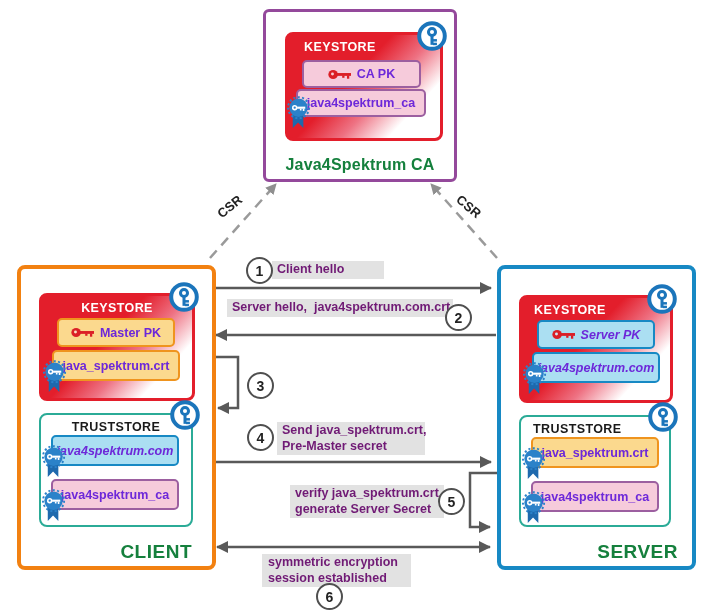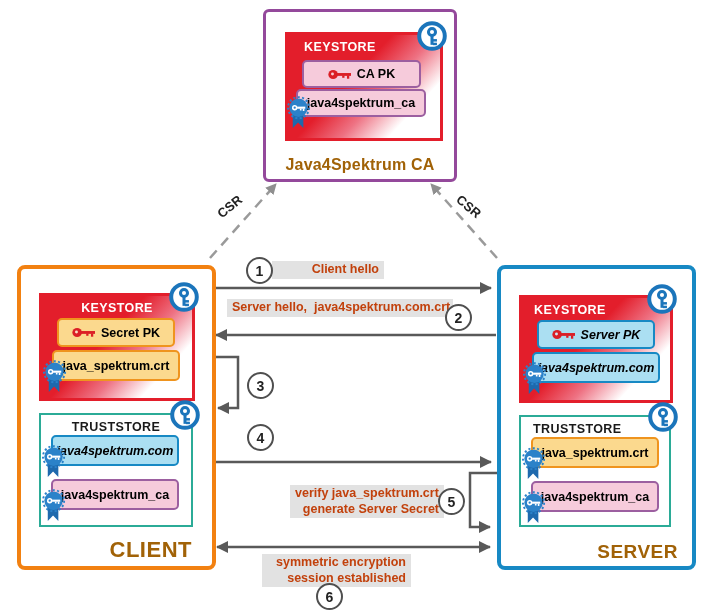--- a/index.html
+++ b/index.html
@@ -8,68 +8,68 @@
     font-family:"Liberation Sans", sans-serif; overflow:hidden;
   }
   svg.overlay { position:absolute; left:0; top:0; z-index:1; }
 
   
   .entity { position:absolute; background:#fff; z-index:2; }
   #ca     { left:263px; top:9px;  width:188px; height:167px; border:3px solid #94499B; border-radius:6px; }
   #client { left:17px;  top:265px; width:191px; height:297px; border:4px solid #F28111; border-radius:8px; }
   #server { left:497px; top:265px; width:191px; height:297px; border:4px solid #1789C4; border-radius:8px; }
 
-  .entity-title { position:absolute; font-weight:bold; color:#a16207; }
+  .entity-title { position:absolute; font-weight:bold; color:#15803d; }
   #ca .entity-title { left:0; right:0; bottom:5px; text-align:center; font-size:16px; letter-spacing:.2px; }
-  #client .entity-title { right:20px; bottom:3px; font-size:22px; letter-spacing:.5px; }
+  #client .entity-title { right:20px; bottom:3px; font-size:19px; letter-spacing:.5px; }
   #server .entity-title { right:14px; bottom:3px; font-size:19px; letter-spacing:.5px;text-align:center; }
 
   
-  .store { position:absolute; border-radius:0; }
+  .store { position:absolute; border-radius:8px; }
   .keystore {
     border:3px solid #E31E2B;
     background:linear-gradient(133deg,#E31E2B 42%, #EE7283 60%, #ffffff 79%);
   }
   .truststore { border:2.5px solid #2BAB97; background:#fff; }
   #ca .keystore      { left:19px; top:20px;  width:152px; height:103px; }
   #client .keystore  { left:18px; top:24px;  width:150px; height:102px; }
   #client .truststore{ left:18px; top:144px; width:150px; height:110px; }
   #server .keystore  { left:18px; top:26px;  width:148px; height:102px; }
   #server .truststore{ left:18px; top:146px; width:148px; height:108px; }
 
   .store-hd { display:block; margin-top:5px; font-weight:bold; font-size:12.5px; letter-spacing:.4px; color:#1a1a1a; }
   .keystore .store-hd { color:#fff; }
   .hd-left16 { padding-left:16px; } .hd-left12 { padding-left:12px; } .hd-center { text-align:center; }
 
   
   .cert {
     position:absolute; border:2px solid; border-radius:5px;
     display:flex; align-items:center; justify-content:center; gap:5px;
-    font-weight:bold; font-size:12.5px; color:#000000; white-space:nowrap;
+    font-weight:bold; font-size:12.5px; color:#6d28d9; white-space:nowrap;
   }
   .cert.pink   { background:#F6CBDB; border-color:#9C5FA0; }
   .cert.orange { background:#FBD98E; border-color:#EF941E; }
   .cert.blue   { background:#ABDFF2; border-color:#1789C4;font-style:italic; }
   #ca .cert-1 { left:14px; top:25px; width:115px; height:24px; }
   #ca .cert-2 { left:8px;  top:54px; width:126px; height:24px; }
   .keystore .cert-1   { left:15px; top:22px; width:114px; height:25px; }
   .keystore .cert-2   { left:10px; top:54px; width:124px; height:27px; }
   .truststore .cert-1 { left:10px; top:20px; width:124px; height:27px; }
   .truststore .cert-2 { left:10px; top:64px; width:124px; height:27px; }
 
   
   .badge { position:absolute; width:30px; height:30px; top:-14px; right:-7px; z-index:3; }
   .truststore .badge { top:-15px; right:-9px; }
   .seal { position:absolute; width:25px; height:33px; left:-11px; bottom:-14px; z-index:3; }
   .redkey { flex:0 0 auto; }
 
   
   .steplabel {
-    position:absolute; z-index:4; background:#E2E2E2; color:#c2410c;
-    font-weight:bold; font-size:12.5px; line-height:15.5px; text-align:right;
+    position:absolute; z-index:4; background:#E2E2E2; color:#701a75;
+    font-weight:bold; font-size:12.5px; line-height:15.5px; text-align:left;
     padding:1px 5px;
   }
   .steplabel span { display:block; white-space:pre; }
   .stepnum {
     position:absolute; z-index:5; width:23px; height:23px; border-radius:50%;
     border:2.5px solid #4F4F4F; background:#fff; color:#222;
     font-weight:bold; font-size:14px; display:flex; align-items:center; justify-content:center;
   }
   #num1 { left:246px; top:257px; } #lbl1 { left:272px; top:261px; width:102px; }
   #num2 { left:445px; top:304px; } #lbl2 { left:227px; top:299px; width:216px; }
@@ -159,21 +159,21 @@
         <rect x="18" y="24.6" width="4.6" height="2.8" fill="#1B75BB"></rect>
       </svg>
       <div class="cert orange cert-1">
         <svg class="redkey" width="24" height="11" viewBox="0 0 26 12">
           <ellipse cx="5.5" cy="6" rx="5.2" ry="5" fill="#DB1F26"></ellipse>
           <circle cx="4.8" cy="5.4" r="1.6" fill="#F9E0C2"></circle>
           <rect x="9" y="4.4" width="16" height="3.1" fill="#DB1F26"></rect>
           <rect x="15.4" y="7" width="2.5" height="2.6" fill="#DB1F26"></rect>
           <rect x="20.6" y="7" width="2.5" height="3.6" fill="#DB1F26"></rect>
         </svg>
-        <span>Secret PK</span>
+        <span>Master PK</span>
       </div>
       <div class="cert orange cert-2">
         <svg class="seal" viewBox="0 0 26 34">
           <path d="M6,16 L6,33 L11.5,27.5 L17,33 L17,16 Z" fill="#1E69AD"></path>
           <circle cx="12" cy="12" r="11" fill="none" stroke="#2B82C9" stroke-width="2" stroke-dasharray="2.2 2.4"></circle>
           <circle cx="12" cy="12" r="9.6" fill="#2B82C9"></circle>
           <circle cx="8" cy="12" r="2.8" fill="#fff"></circle>
             <circle cx="8" cy="12" r="1.2" fill="#2B82C9"></circle>
           <rect x="10.5" y="10.9" width="8.5" height="2.2" fill="#fff"></rect>
           <rect x="13.4" y="13" width="1.7" height="1.9" fill="#fff"></rect>
@@ -302,20 +302,24 @@
   </div>
 
   <div class="stepnum" id="num2">2</div>
   <div class="steplabel" id="lbl2">
     <span>Server hello,  java4spektrum.com.crt,</span>
   </div>
 
   <div class="stepnum" id="num3">3</div>
 
   <div class="stepnum" id="num4">4</div>
+  <div class="steplabel" id="lbl4">
+    <span>Send java_spektrum.crt,</span>
+    <span>Pre-Master secret</span>
+  </div>
 
   <div class="stepnum" id="num5">5</div>
   <div class="steplabel" id="lbl5">
     <span>verify java_spektrum.crt,</span>
     <span>generate Server Secret</span>
   </div>
 
   <div class="stepnum" id="num6">6</div>
   <div class="steplabel" id="lbl6">
     <span>symmetric encryption</span>

